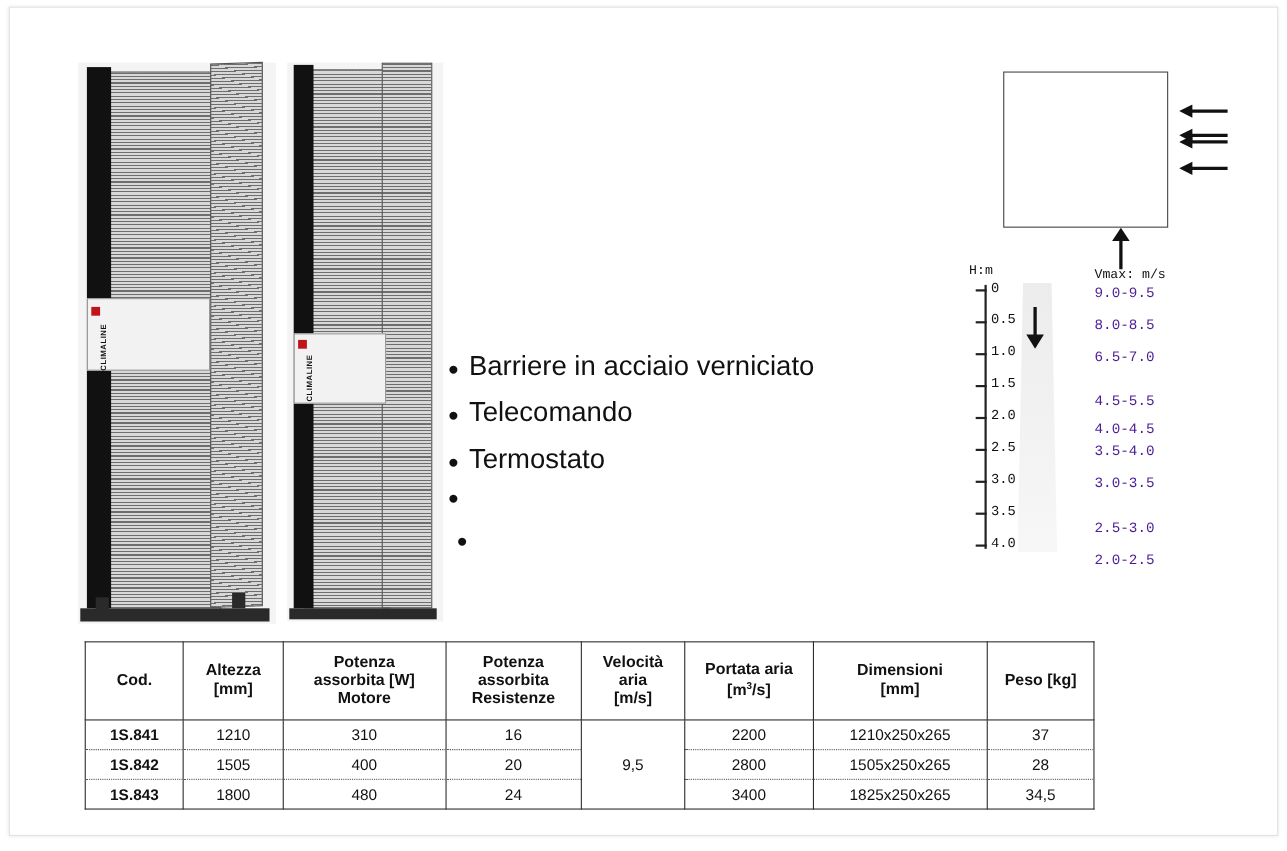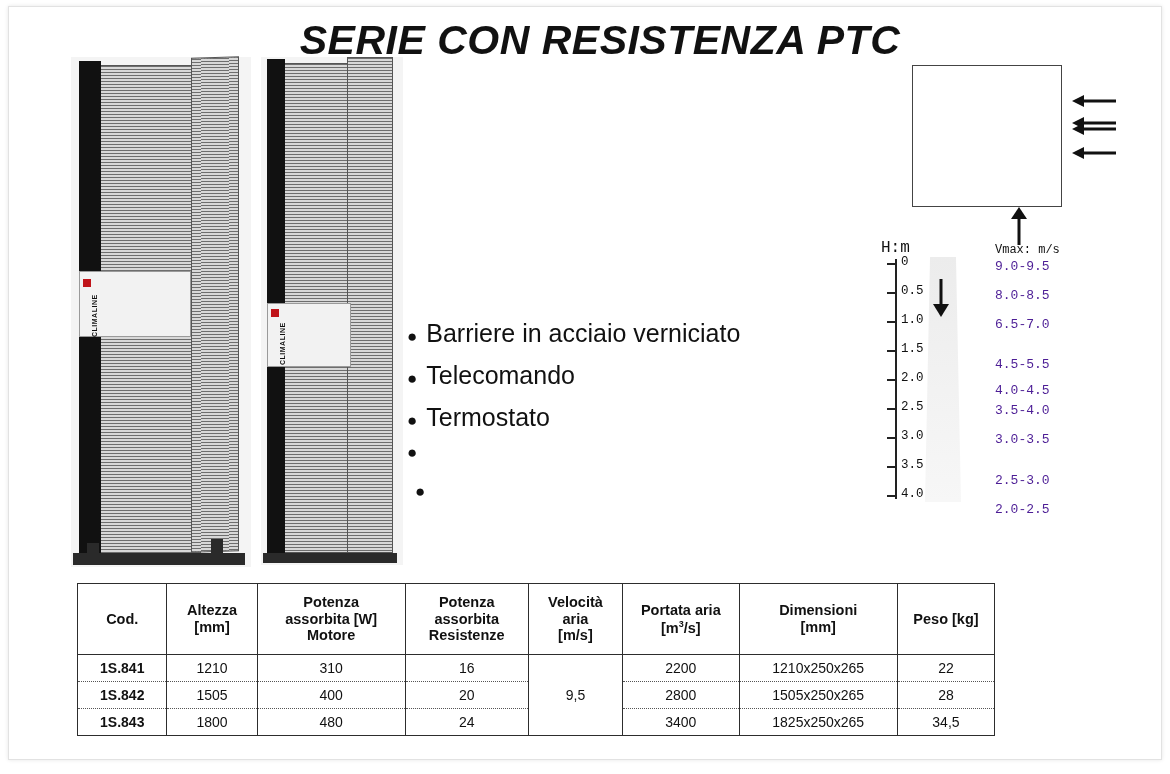--- a/index.html
+++ b/index.html
@@ -131,21 +131,21 @@
   .scale {
     position: absolute;
     left: 862px;
     top: 236px;
     width: 120px;
     height: 262px;
   }
   .scale-label {
     position: absolute;
     font-family: "Liberation Mono", monospace;
-    font-size: 16px;
+    font-size: 12px;
     color: #111;
     white-space: pre;
   }
   .scale-axis {
     position: absolute;
     left: 24px;
     top: 16px;
     width: 2px;
     height: 240px;
     background: #222;
@@ -227,21 +227,20 @@
   table.spec tbody tr:last-child td { border-bottom: 1px solid #2d2d2d; }
   table.spec tbody td.code { font-weight: bold; }
   table.spec td.merged { border-top: 1px solid #2d2d2d; border-bottom: 1px solid #2d2d2d; }
   sup { font-size: 9px; }
 </style>
 </head>
 <body>
 
 <div class="page">
 
-  <div class="title">SERIE CON RESISTENZA PTC</div>
 
   <div class="photo" id="photo-left">
     <div class="unit grille" style="left:18px; top:8px; width:112px; height:490px;"></div>
     <div class="unit blackstrip" style="left:8px; top:4px; width:22px; height:492px;"></div>
     <div class="unit grille" style="left:120px; top:0px; width:48px; height:495px; transform:skewY(-2deg);"></div>
     <div class="unit whitepanel" style="left:8px; top:214px; width:112px; height:66px;"></div>
     <div class="logo-red" style="left:12px; top:222px;"></div>
     <div class="logo-v" style="left:20px; top:222px; height:58px;">CLIMALINE</div>
     <div class="unit baseplate" style="left:2px; top:496px; width:172px; height:12px;"></div>
     <div class="unit baseplate" style="left:16px; top:486px; width:12px; height:14px;"></div>
@@ -397,21 +396,21 @@
     </thead>
     <tbody>
       <tr>
         <td class="code">1S.841</td>
         <td>1210</td>
         <td>310</td>
         <td>16</td>
         <td class="merged" rowspan="3">9,5</td>
         <td>2200</td>
         <td>1210x250x265</td>
-        <td>22</td>
+        <td>37</td>
       </tr>
       <tr>
         <td class="code">1S.842</td>
         <td>1505</td>
         <td>400</td>
         <td>20</td>
         <td>2800</td>
         <td>1505x250x265</td>
         <td>28</td>
       </tr>

